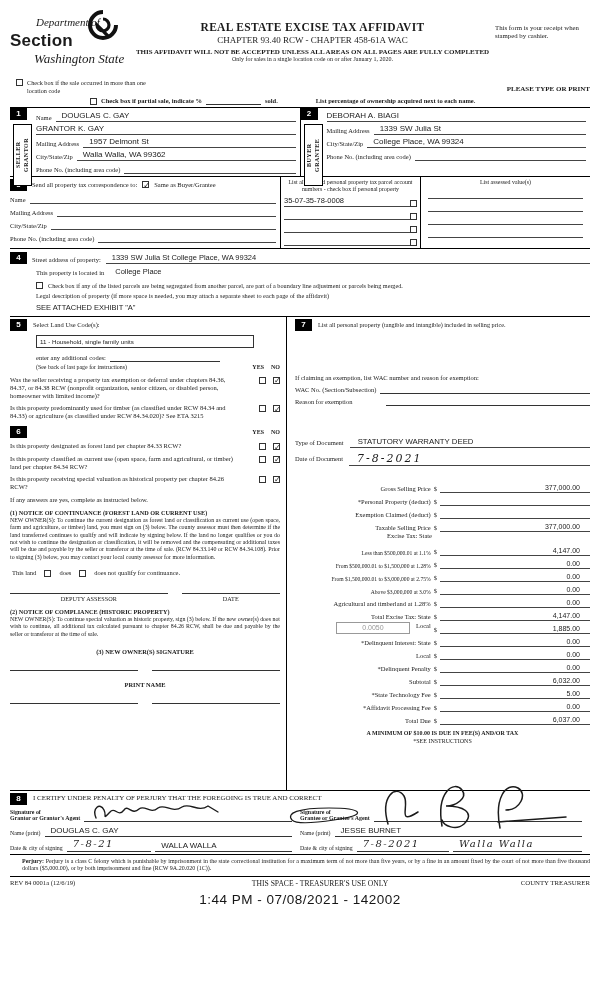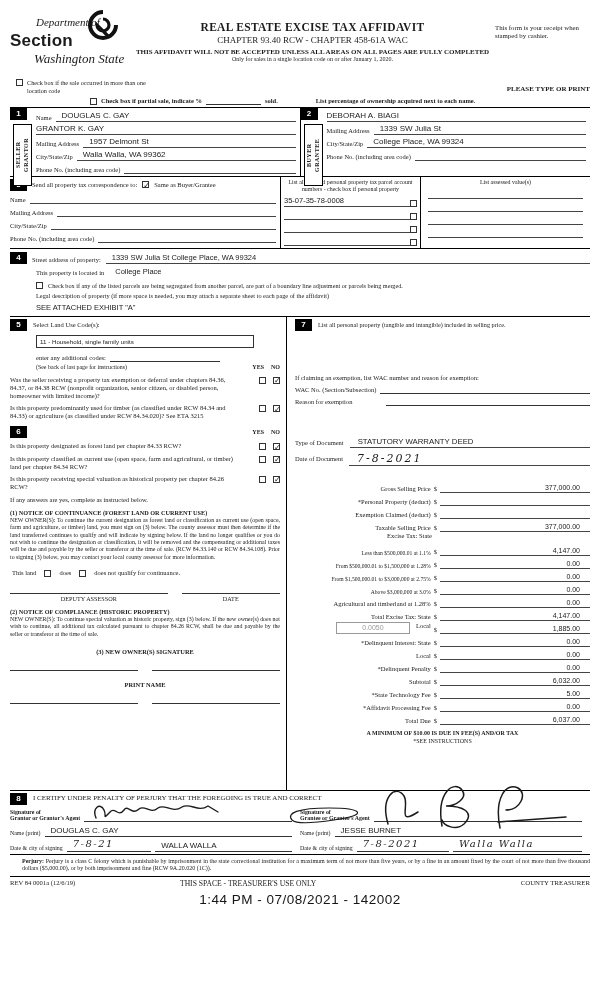--- a/index.html
+++ b/index.html
@@ -141,21 +141,21 @@
   .sigcol { flex:1; padding-right:8px; position:relative; }
   .srow { display:flex; align-items:flex-end; gap:4px; min-height:15px; }
   .slabel { font-size:5.9px; font-weight:bold; line-height:1.1; flex:none; }
   .sfill { flex:1; border-bottom:1px solid #333; min-height:10px; position:relative;
         font-family:"Liberation Sans", sans-serif; font-size:8px; padding-left:6px; }
   .sfill.hand { font-family:"DejaVu Serif", serif; font-style:italic; font-size:10px; letter-spacing:1.5px; }
   .sig-svg { position:absolute; pointer-events:none; }
   .perjury { padding:3px 0 3px 12px; font-size:6px; text-align:justify; border-bottom:1px solid #000; }
   .footer { display:flex; align-items:center; padding-top:2px; }
   .f-rev { width:170px; font-size:6.6px; }
-  .f-space { flex:1; text-align:left; font-size:7.6px; }
+  .f-space { flex:1; text-align:center; font-size:7.6px; }
   .f-ct { width:130px; text-align:right; font-size:6.8px; }
   .stamp { text-align:center; font-family:"Liberation Sans", sans-serif; font-size:13.5px;
         color:#161616; margin-top:4px; letter-spacing:.5px; }
 </style>
 </head>
 <body>
 
 <div class="page">
 
   <div class="hdr">

